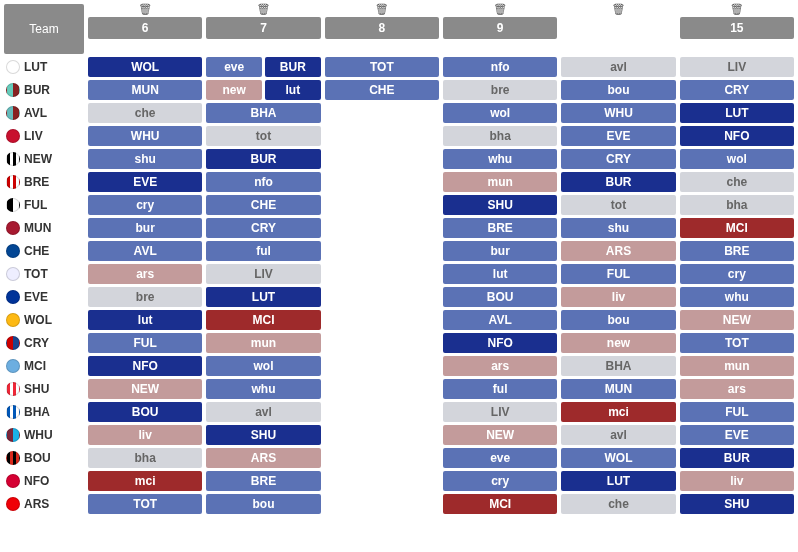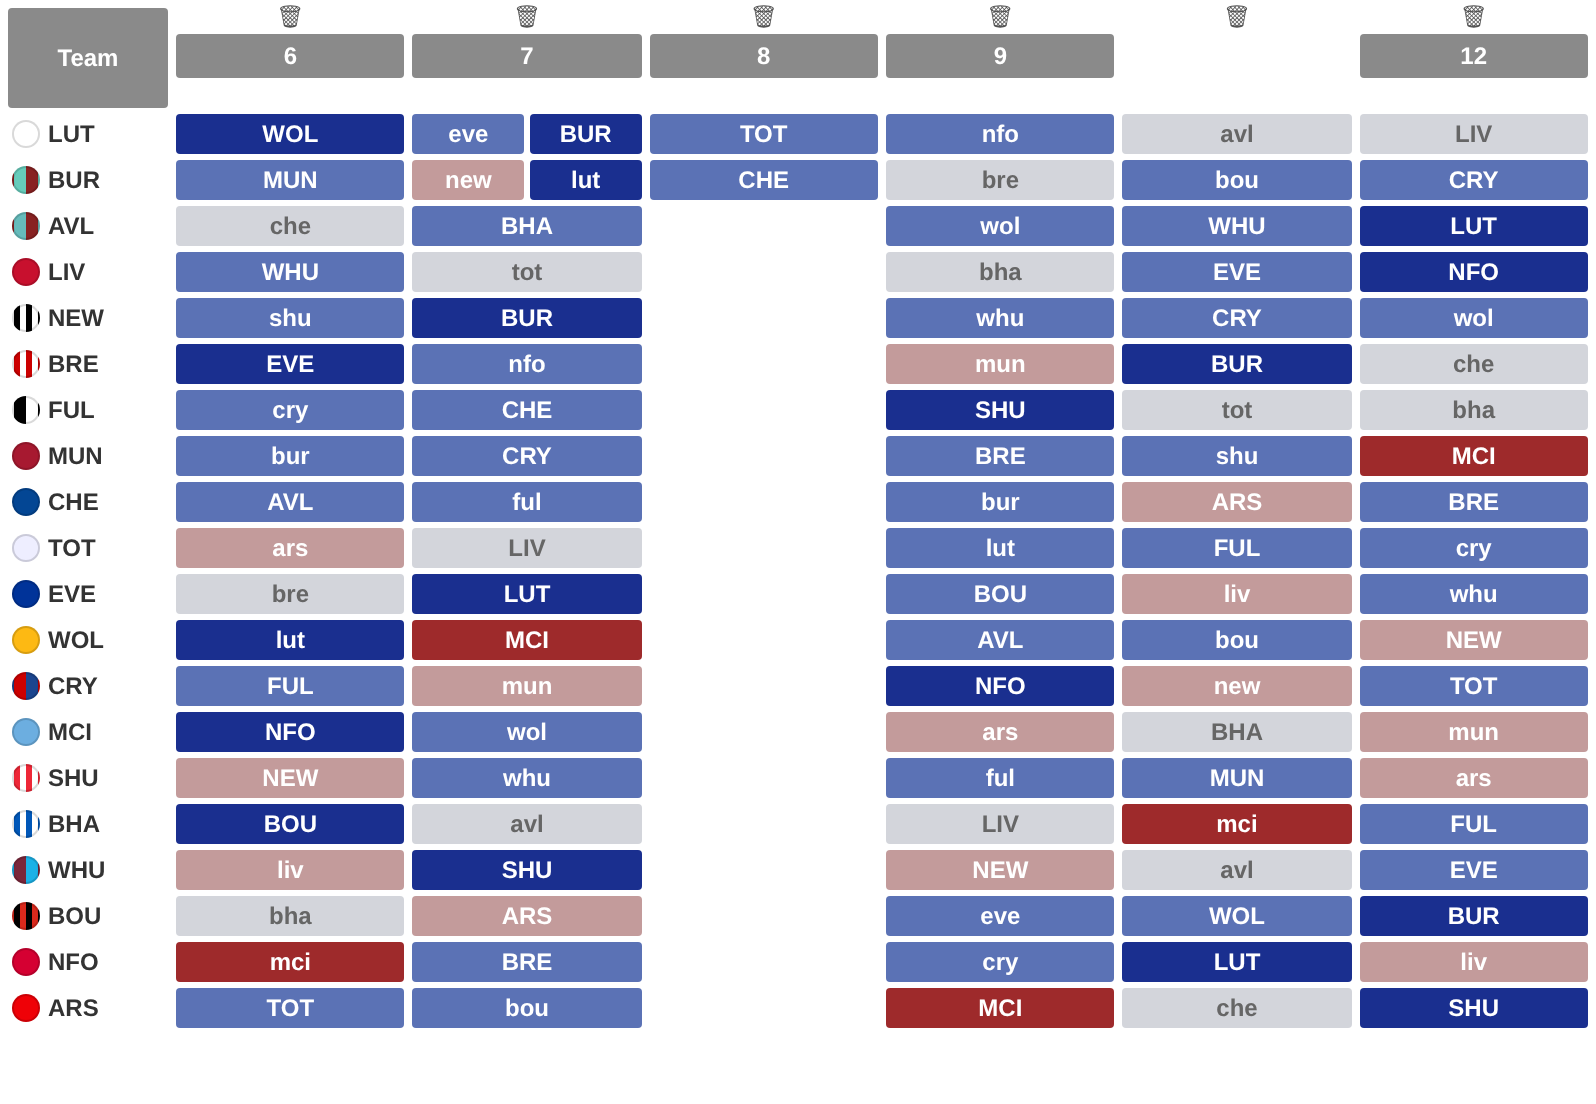--- a/index.html
+++ b/index.html
@@ -1,21 +1,21 @@
 <!DOCTYPE html>
 <html><head>
 <meta charset="utf-8">
 <style>
   * { box-sizing: border-box; margin: 0; padding: 0; }
   body { font-family: Arial, sans-serif; font-size: 12px; background: #fff; padding: 4px; }
   .grid { display: grid; grid-template-columns: 80px repeat(6, 1fr); gap: 3px 4px; }
   .header-cell { display: flex; flex-direction: column; align-items: center; gap: 2px; }
   .trash { font-size: 11px; color: #555; cursor: pointer; line-height: 1; }
   .gw-num { background: #8a8a8a; color: #fff; font-weight: bold; text-align: center; padding: 4px 0; border-radius: 2px; width: 100%; }
-  .team-header { background: #8a8a8a; color: #fff; font-weight: bold; text-align: center; padding: 18px 0; border-radius: 2px; }
+  .team-header { background: #8a8a8a; color: #fff; font-weight: normal; text-align: center; padding: 18px 0; border-radius: 2px; }
   .team-cell { display: flex; align-items: center; gap: 4px; padding-left: 2px; }
   .badge { width: 14px; height: 14px; border-radius: 50%; flex-shrink: 0; border: 1px solid rgba(0,0,0,0.15); }
   .team-name { font-weight: bold; color: #333; }
   .fix { color: #fff; text-align: center; padding: 3px 0; border-radius: 2px; font-weight: bold; font-size: 12px; }
   .d1 { background: #1a2f8f; }
   .d2 { background: #5b72b5; }
   .d3 { background: #d3d5db; color: #666; }
   .d4 { background: #c39b9b; }
   .d5 { background: #9e2a2b; }
   .blank { background: transparent; }
@@ -41,21 +41,21 @@
     </div>
     <div class="header-cell">
       <div class="trash">🗑</div>
       <div class="gw-num">9</div>
     </div>
     <div class="header-cell">
       <div class="trash">🗑</div>
     </div>
     <div class="header-cell">
       <div class="trash">🗑</div>
-      <div class="gw-num">12</div>
+      <div class="gw-num">15</div>
     </div>
     <div class="team-cell">
       <div class="badge" style="background: rgb(255, 255, 255);"></div>
       <div class="team-name">LUT</div>
     </div>
     <div class="fix d1">WOL</div>
     <div style="display: flex; gap: 3px;">
       <div class="fix d2" style="flex: 1 1 0%;">eve</div>
       <div class="fix d1" style="flex: 1 1 0%;">BUR</div>
     </div>

